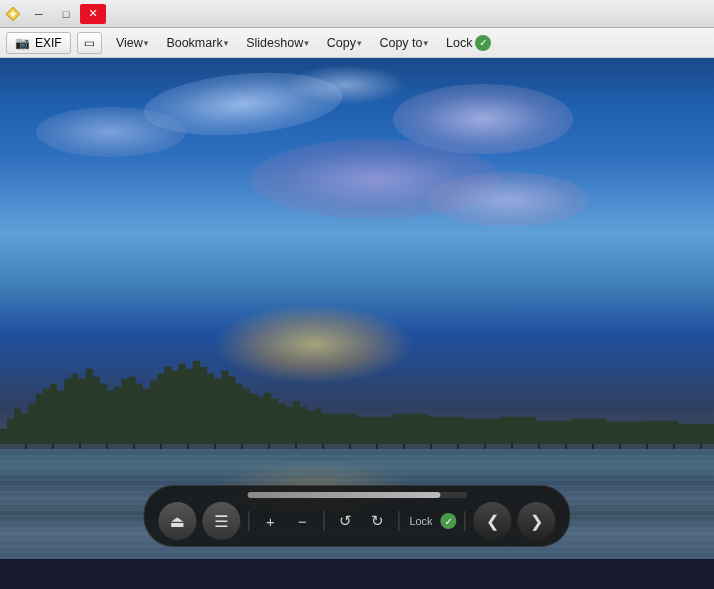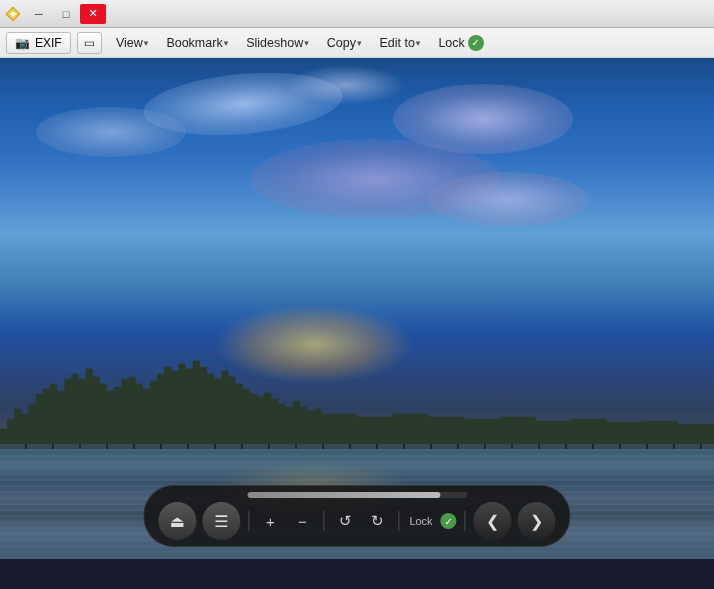--- a/index.html
+++ b/index.html
@@ -385,21 +385,21 @@
   </div>
   <div class="menu-item">
     <span>Slideshow</span>
     <span class="arrow">▾</span>
   </div>
   <div class="menu-item">
     <span>Copy</span>
     <span class="arrow">▾</span>
   </div>
   <div class="menu-item">
-    <span>Edit to</span>
+    <span>Copy to</span>
     <span class="arrow">▾</span>
   </div>
   <div class="menu-item">
     <span>Lock</span>
     <span style="display:inline-flex;align-items:center;justify-content:center;width:16px;height:16px;border-radius:50%;background:#4a9a4a;color:white;font-size:10px;margin-left:2px;">✓</span>
   </div>
 </div>
 
 <div class="image-area">
 

